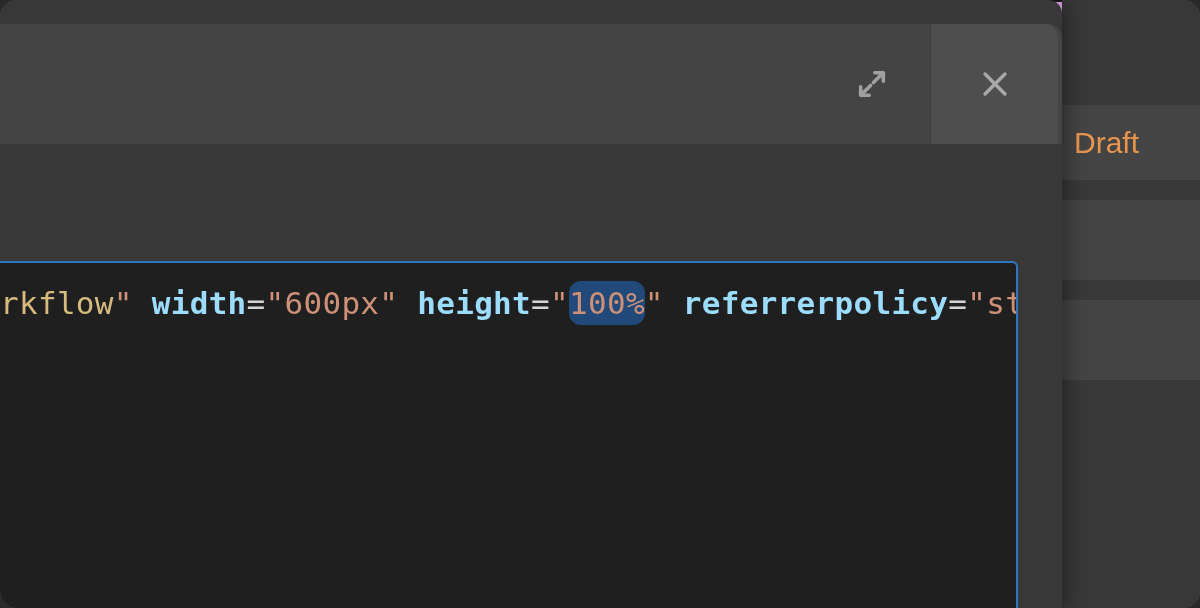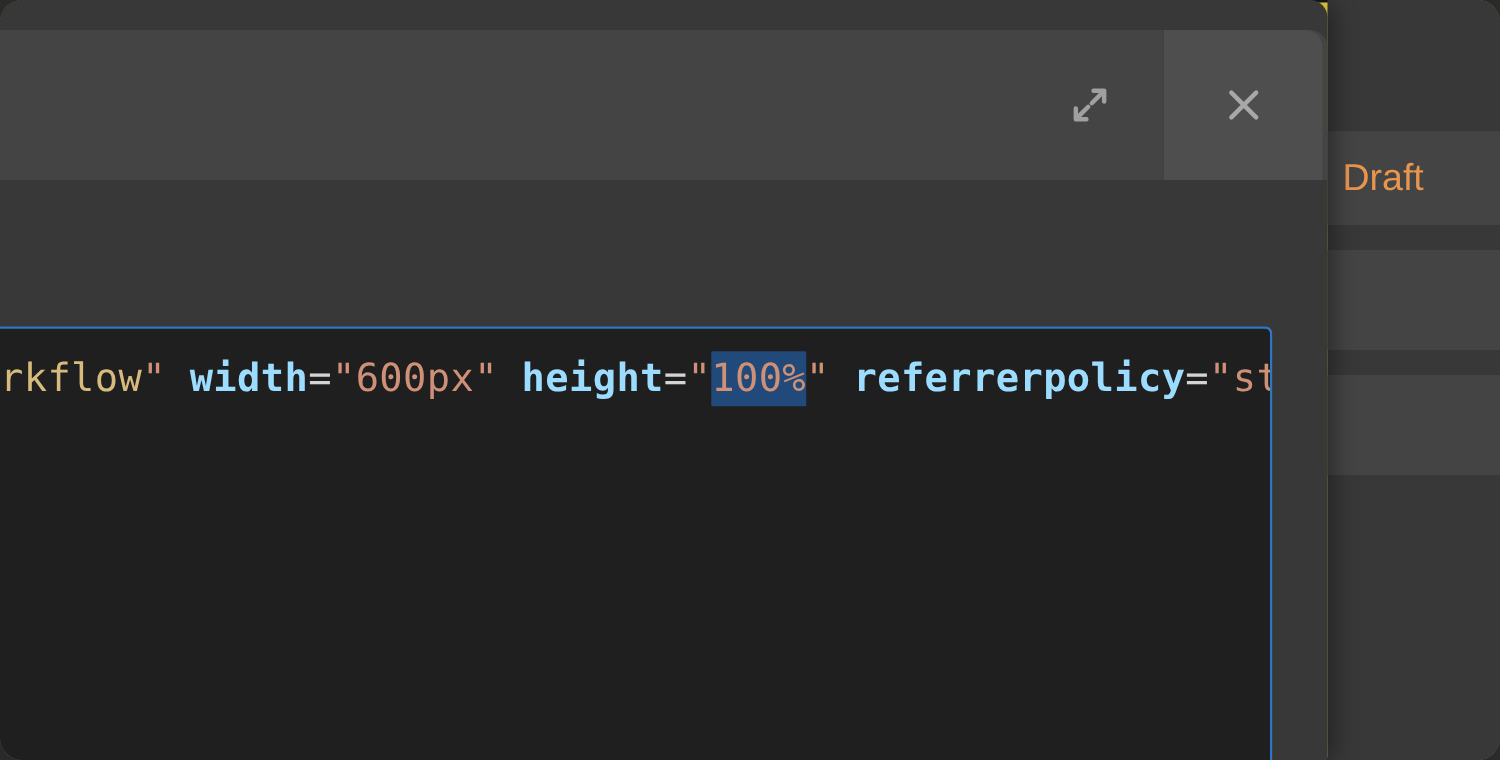--- a/index.html
+++ b/index.html
@@ -9,21 +9,21 @@
       overflow: hidden;
       background: #2a2a2a;
       font-family: -apple-system, BlinkMacSystemFont, "Segoe UI", sans-serif;
     }
     .frame {
       width: 1200px;
       height: 608px;
       position: relative;
       border-radius: 18px;
       overflow: hidden;
-      background: #fde047;
+      background: #f0abfc;
       box-shadow: inset 0 0 0 2px #1a1a1a;
     }
 
     
     .right-col {
       position: absolute;
       top: 0;
       right: 0;
       width: 138px;
       height: 100%;
@@ -125,21 +125,21 @@
       font-size: 31px;
       letter-spacing: 0.3px;
       color: #d4d4d4;
     }
     .tok-attr { color: #9cdcfe; font-weight: bold; }
     .tok-eq   { color: #d4d4d4; }
     .tok-str  { color: #ce9178; }
     .tok-text { color: #d7ba7d; }
     .sel {
       background: #214a7a;
-      border-radius: 1px;
+      border-radius: 12px;
       padding: 4px 0;
     }
   </style>
 </head>
 <body>
 
 <div class="frame">
 
   <div class="right-col">
     <div class="draft-area">

